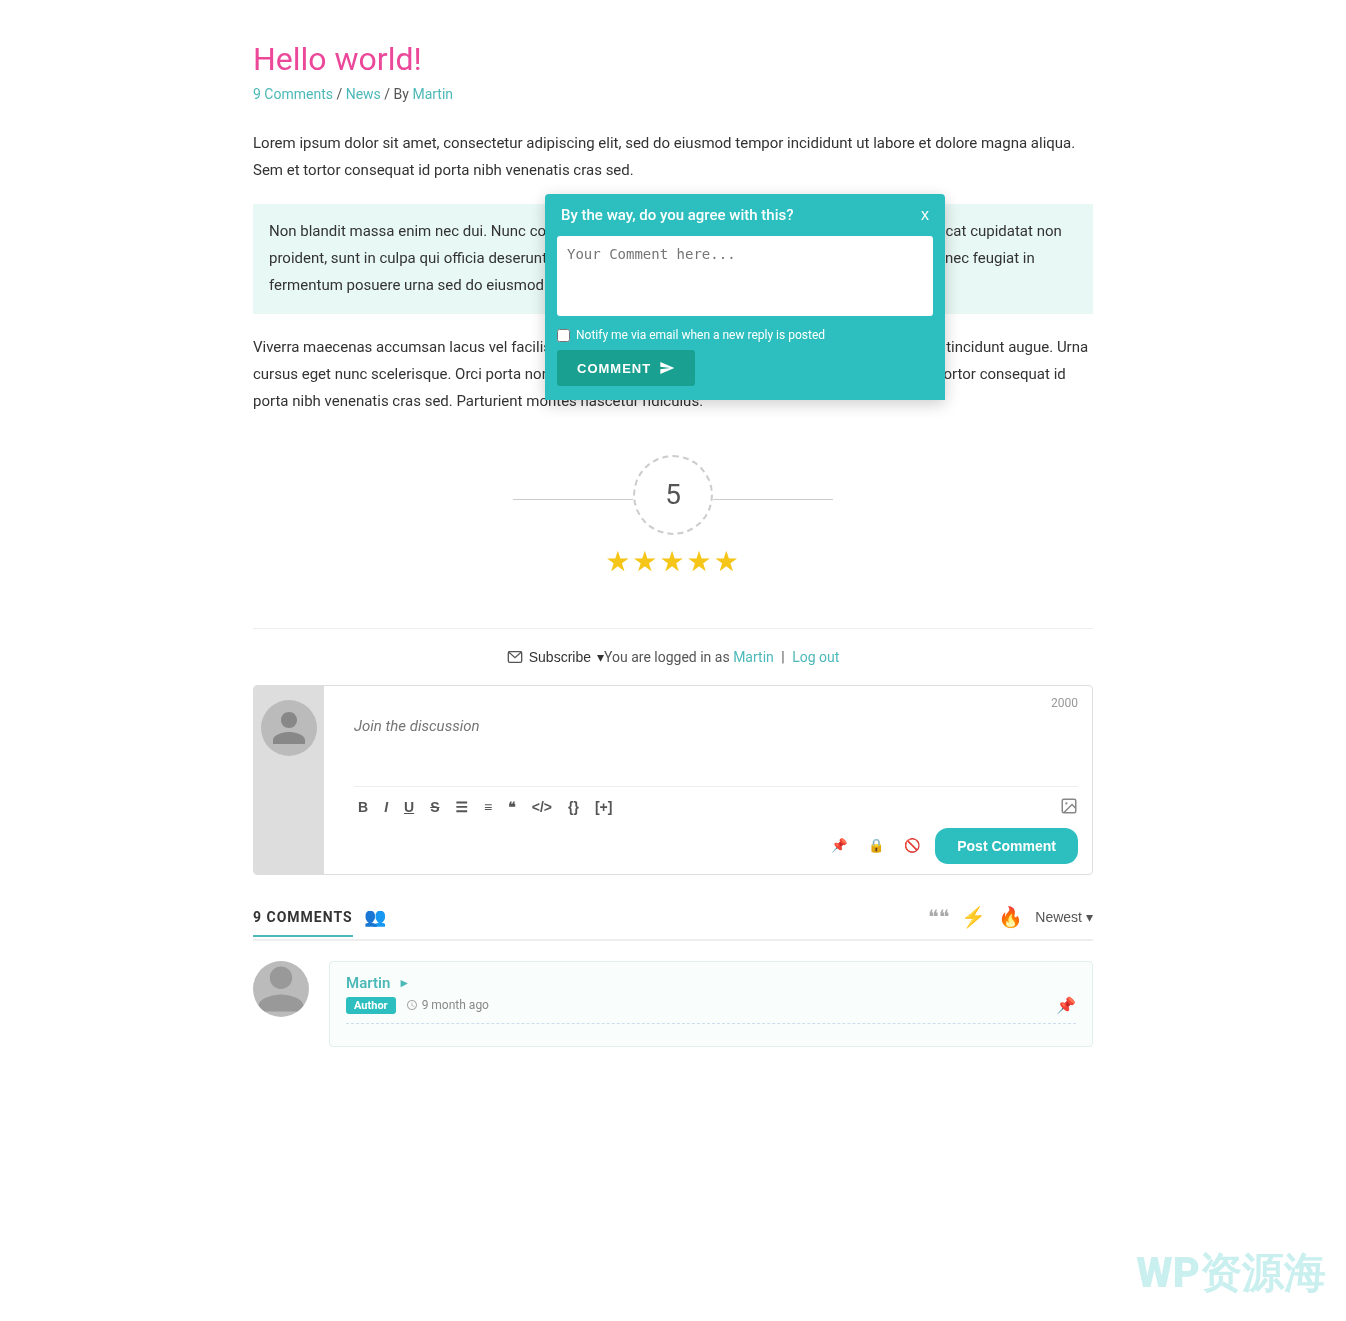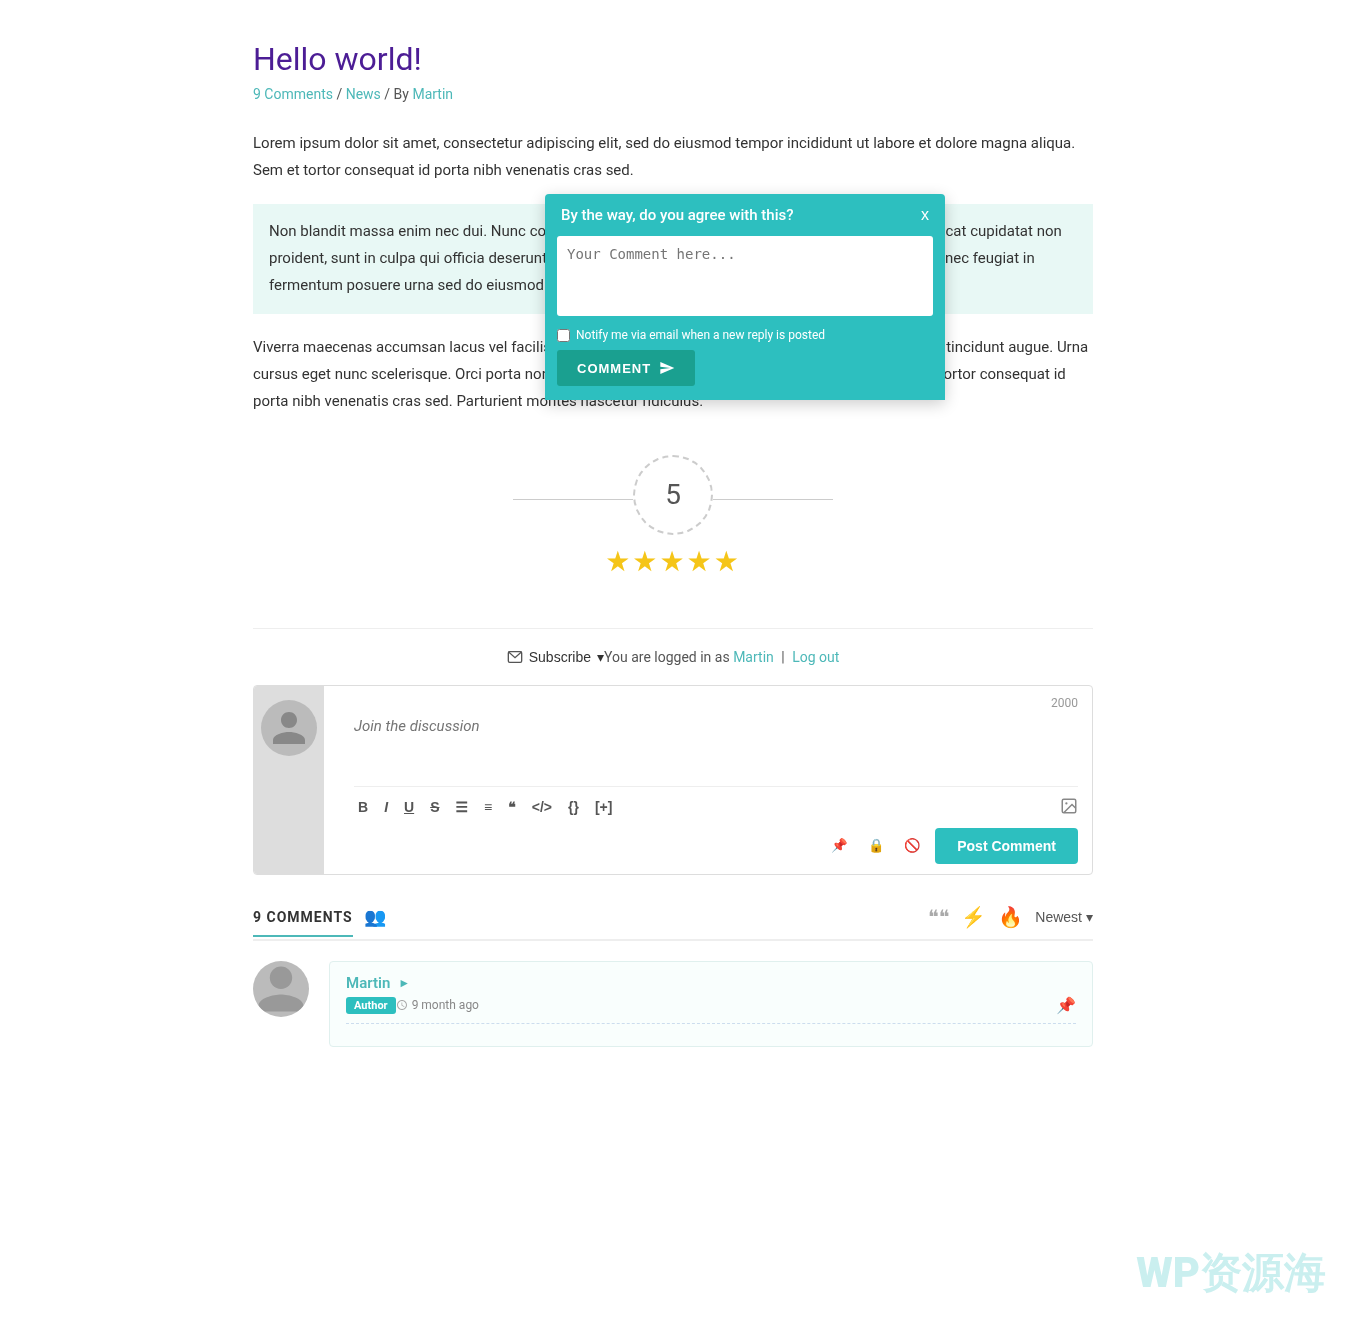--- a/index.html
+++ b/index.html
@@ -10,21 +10,21 @@
       background: #fff;
       padding: 40px 60px;
       max-width: 960px;
       margin: 0 auto;
     }
 
     
     .page-title {
       font-size: 32px;
       font-weight: 400;
-      color: #4c1d95;
+      color: #ec4899;
       margin-bottom: 8px;
     }
     .page-meta {
       font-size: 14px;
       color: #555;
       margin-bottom: 28px;
     }
     .page-meta a {
       color: #4db8b8;
       text-decoration: none;
@@ -299,21 +299,21 @@
       color: #888;
       padding: 6px;
     }
     .post-comment-btn {
       background: #2dbfbf;
       border: none;
       color: #fff;
       padding: 10px 22px;
       font-size: 14px;
       font-weight: 600;
-      border-radius: 4px;
+      border-radius: 13px;
       cursor: pointer;
     }
 
     
     .comments-header {
       display: flex;
       align-items: center;
       gap: 12px;
       border-bottom: 2px solid #eee;
       padding-bottom: 10px;
@@ -407,21 +407,21 @@
     .comment-time {
       font-size: 12px;
       color: #888;
       display: flex;
       align-items: center;
       gap: 4px;
     }
     .comment-meta-row {
       display: flex;
       align-items: center;
-      gap: 0;
+      gap: 10px;
       margin-bottom: 10px;
       border-bottom: 1px dashed #cde;
       padding-bottom: 8px;
     }
     .pin-icon-right {
       margin-left: auto;
       color: #4db8b8;
       font-size: 16px;
     }
     .comment-text {

